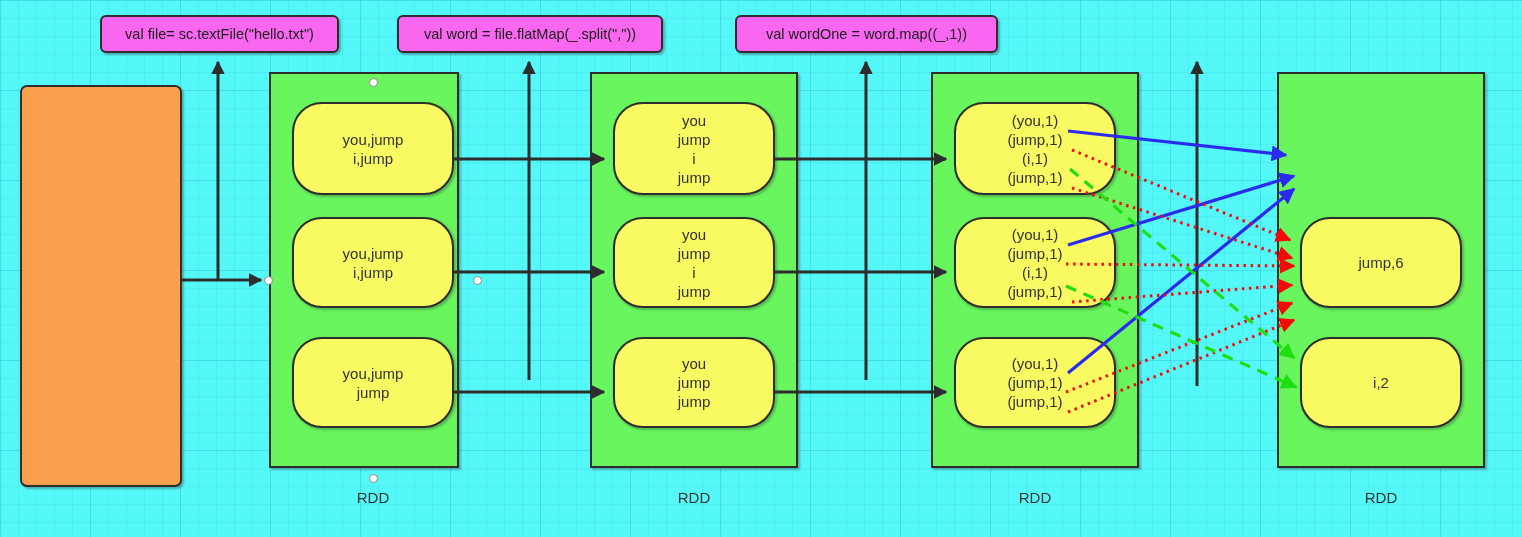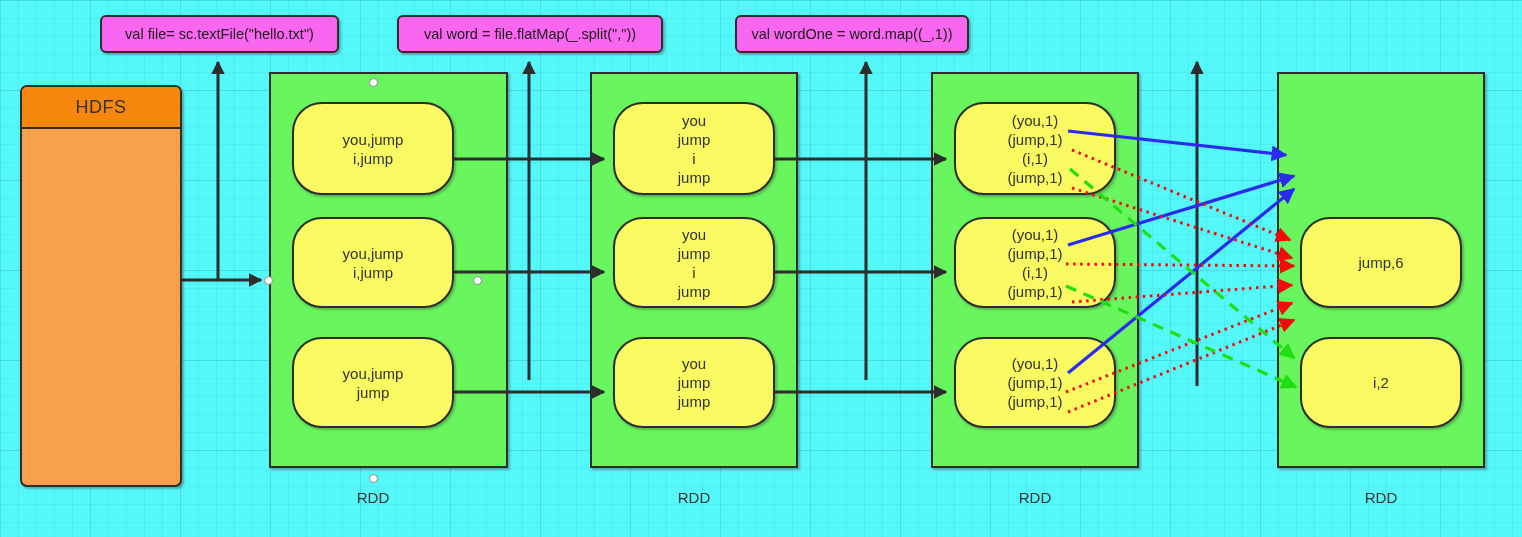--- a/index.html
+++ b/index.html
@@ -65,29 +65,28 @@
 <body>
 
 <div class="canvas">
 
   <div class="code-label" style="left:100px;width:239px">
     <span>val file= sc.textFile("hello.txt")</span>
   </div>
   <div class="code-label" style="left:397px;width:266px">
     <span>val word = file.flatMap(_.split(","))</span>
   </div>
-  <div class="code-label" style="left:735px;width:234px">
+  <div class="code-label" style="left:735px;width:263px">
     <span>val wordOne = word.map((_,1))</span>
   </div>
 
   <div class="hdfs">
-    <div class="hdfs-header">HDFS</div>
-  </div>
-
-  <div class="rdd" style="left:269px;width:239px">
+  </div>
+
+  <div class="rdd" style="left:269px;width:190px">
     <div class="part p1">
       <div>you,jump</div>
       <div>i,jump</div>
     </div>
     <div class="part p2">
       <div>you,jump</div>
       <div>i,jump</div>
     </div>
     <div class="part p3">
       <div>you,jump</div>

